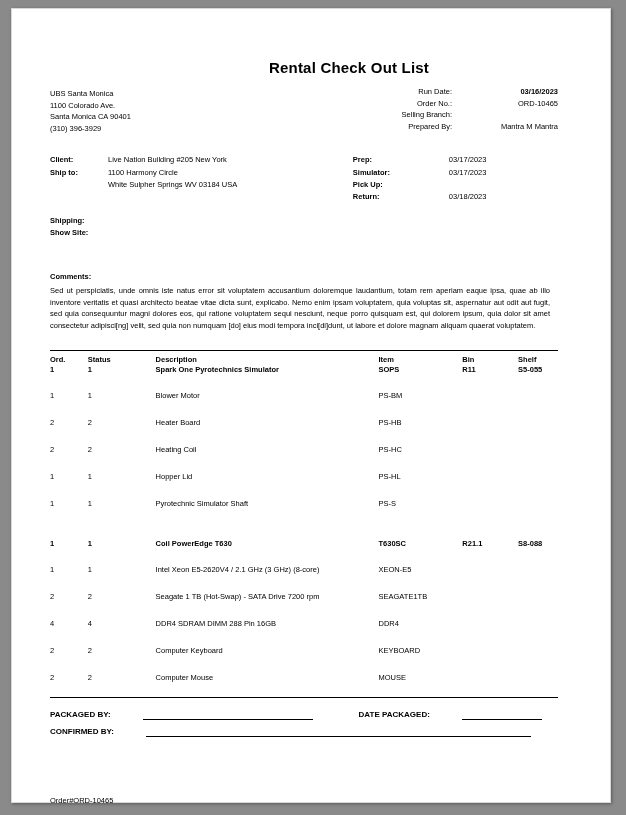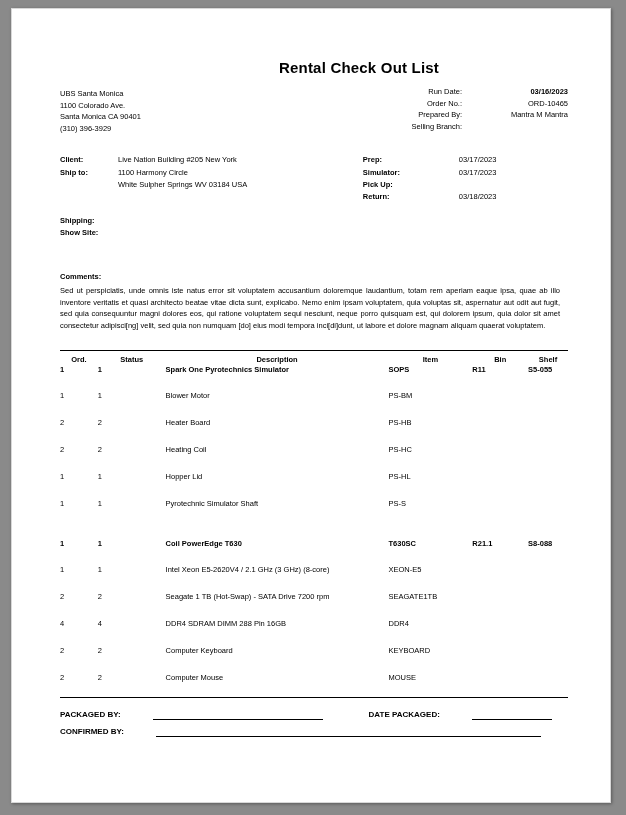--- a/index.html
+++ b/index.html
@@ -19,21 +19,21 @@
     top: 8px;
     width: 600px;
     height: 795px;
     background: #ffffff;
     box-shadow: 1px 1px 3px rgba(0,0,0,0.35);
     border: 1px solid #d8d8d8;
     box-sizing: border-box;
   }
   .inner {
     position: absolute;
-    left: 48px;
+    left: 38px;
     top: 50px;
     width: 508px;
   }
   
   .doc-title {
     text-align: center;
     font-size: 15px;
     font-weight: bold;
     color: #000;
     margin: 0 0 10px 0;
@@ -115,21 +115,21 @@
     border-top: 1px solid #000;
     margin-top: 18px;
   }
   table.items {
     width: 100%;
     border-collapse: collapse;
     font-size: 7.5px;
     margin-top: 4px;
   }
   table.items th {
-    text-align: center;
+    text-align: left;
     font-weight: bold;
     padding: 0 0 1px 0;
     vertical-align: top;
   }
   table.items td {
     padding: 9px 0 9px 0;
     vertical-align: top;
   }
   .c-ord   { width: 38px; }
   .c-stat  { width: 68px; }
@@ -193,26 +193,26 @@
       <div class="meta">
         <div class="meta-line">
           <span class="meta-label">Run Date:</span>
           <span class="meta-val">03/16/2023</span>
         </div>
         <div class="meta-line">
           <span class="meta-label">Order No.:</span>
           <span class="meta-val plain">ORD-10465</span>
         </div>
         <div class="meta-line">
+          <span class="meta-label">Selling Branch:</span>
+          <span class="meta-val plain"></span>
+        </div>
+        <div class="meta-line">
           <span class="meta-label">Prepared By:</span>
           <span class="meta-val plain">Mantra M Mantra</span>
-        </div>
-        <div class="meta-line">
-          <span class="meta-label">Selling Branch:</span>
-          <span class="meta-val plain"></span>
         </div>
       </div>
     </div>
 
     <div class="client-block">
       <div class="client-left">
         <div class="cl-labels">
           <div>Client:</div>
           <div>Ship to:</div>
           <div>&nbsp;</div>
@@ -374,15 +374,16 @@
         <span class="underline u1"></span>
         <span class="date-lbl">DATE PACKAGED:</span>
         <span class="underline u2"></span>
       </div>
       <div class="sig-line2">
         <span class="sig-lbl">CONFIRMED BY:</span>
         <span class="underline u3"></span>
       </div>
     </div>
 
+    <div class="order-footer">Order#ORD-10465</div>
 
   </div>
 </div>
 
 </body></html>

